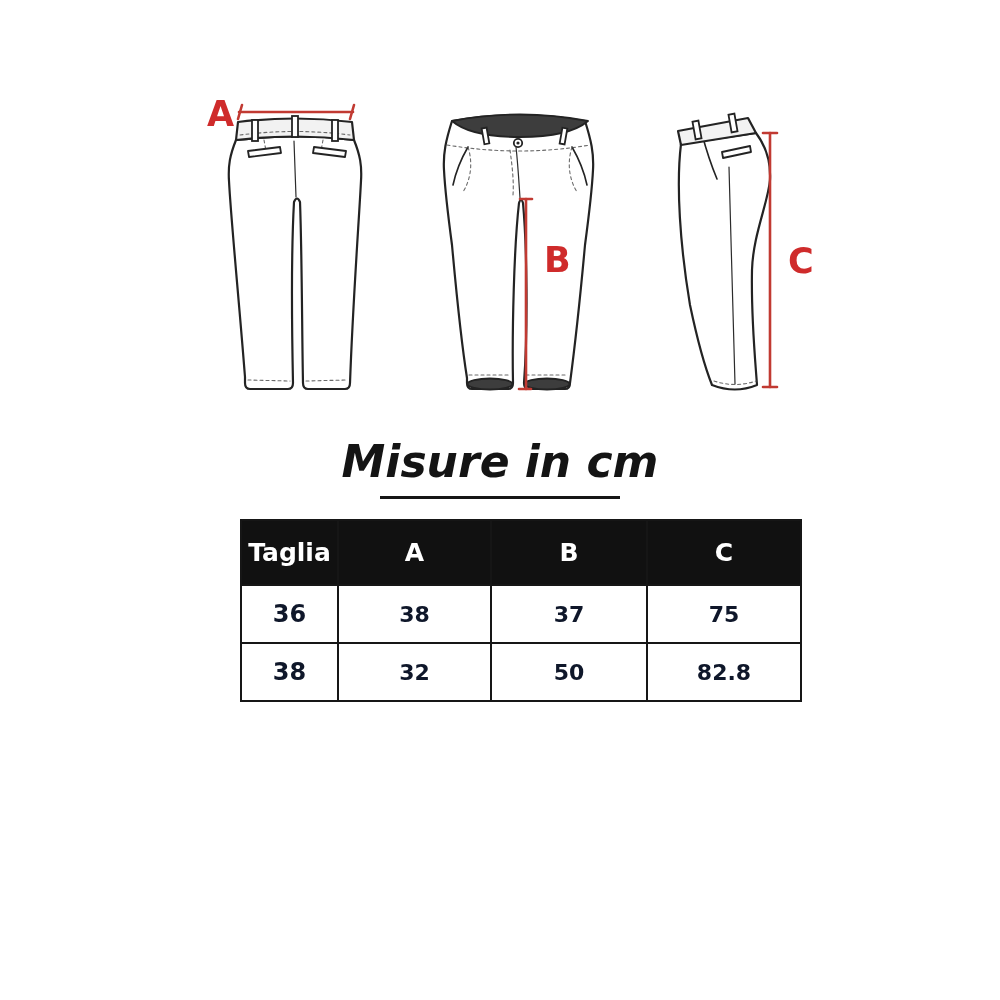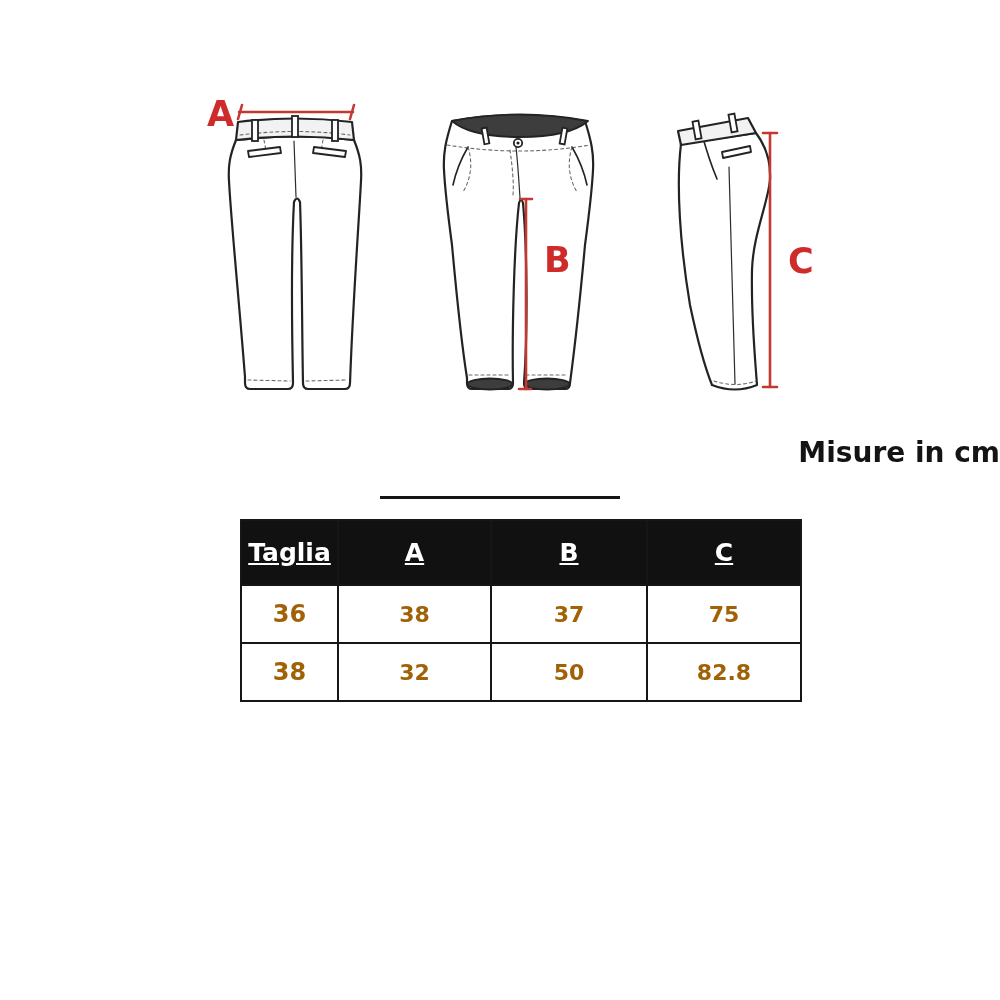--- a/index.html
+++ b/index.html
@@ -17,37 +17,37 @@
   .thin{fill:none;stroke:#2b2b2b;stroke-width:1.2;stroke-linecap:round;}
   .dashed{fill:none;stroke:#6a6a6a;stroke-width:1.1;stroke-dasharray:3 3;stroke-linecap:round;}
   .welt{fill:#ffffff;stroke:#232323;stroke-width:1.8;stroke-linejoin:round;}
   .band{fill:#f2f2f2;stroke:#232323;stroke-width:2.2;stroke-linejoin:round;}
   .loop{fill:#ffffff;stroke:#232323;stroke-width:1.8;}
   .darkfill{fill:#3d3d3d;stroke:#232323;stroke-width:1.8;stroke-linejoin:round;}
   .red-line{fill:none;stroke:#c13a32;stroke-width:2.6;stroke-linecap:round;}
   .measure-letter{fill:#cf2b2b;font-weight:800;font-size:35px;font-family:"DejaVu Sans","Liberation Sans",sans-serif;}
 
   .title{
-    position:absolute;top:436px;left:0;width:1000px;text-align:right;
-    font-size:28px;font-weight:800;color:#141414;letter-spacing:0px;
+    position:absolute;top:436px;left:0;width:1000px;text-align:center;
+    font-size:44px;font-weight:800;color:#141414;letter-spacing:0px;font-style:italic;
   }
   .title-rule{position:absolute;top:496px;left:380px;width:240px;height:3px;background:#151515;}
 
   table.size-table{
     position:absolute;left:240px;top:519px;width:560px;
     border-collapse:collapse;table-layout:fixed;
   }
   .size-table th,.size-table td{
     border:2px solid #161616;text-align:center;vertical-align:middle;padding:0;
   }
   .size-table thead th{
-    background:#111111;color:#ffffff;height:63px;font-size:25px;font-weight:800;text-decoration:underline;
+    background:#111111;color:#ffffff;height:63px;font-size:25px;font-weight:800;
   }
   .size-table tbody td{
-    background:#ffffff;color:#a16207;height:56px;font-size:22px;font-weight:700;
+    background:#ffffff;color:#0f172a;height:56px;font-size:22px;font-weight:700;
   }
   .size-table tbody td.size-col{font-size:24px;font-weight:800;}
 </style>
 </head>
 <body>
 
 <div class="canvas">
 
   <svg id="svg-back" width="185" height="315" viewBox="0 0 185 315">
 

